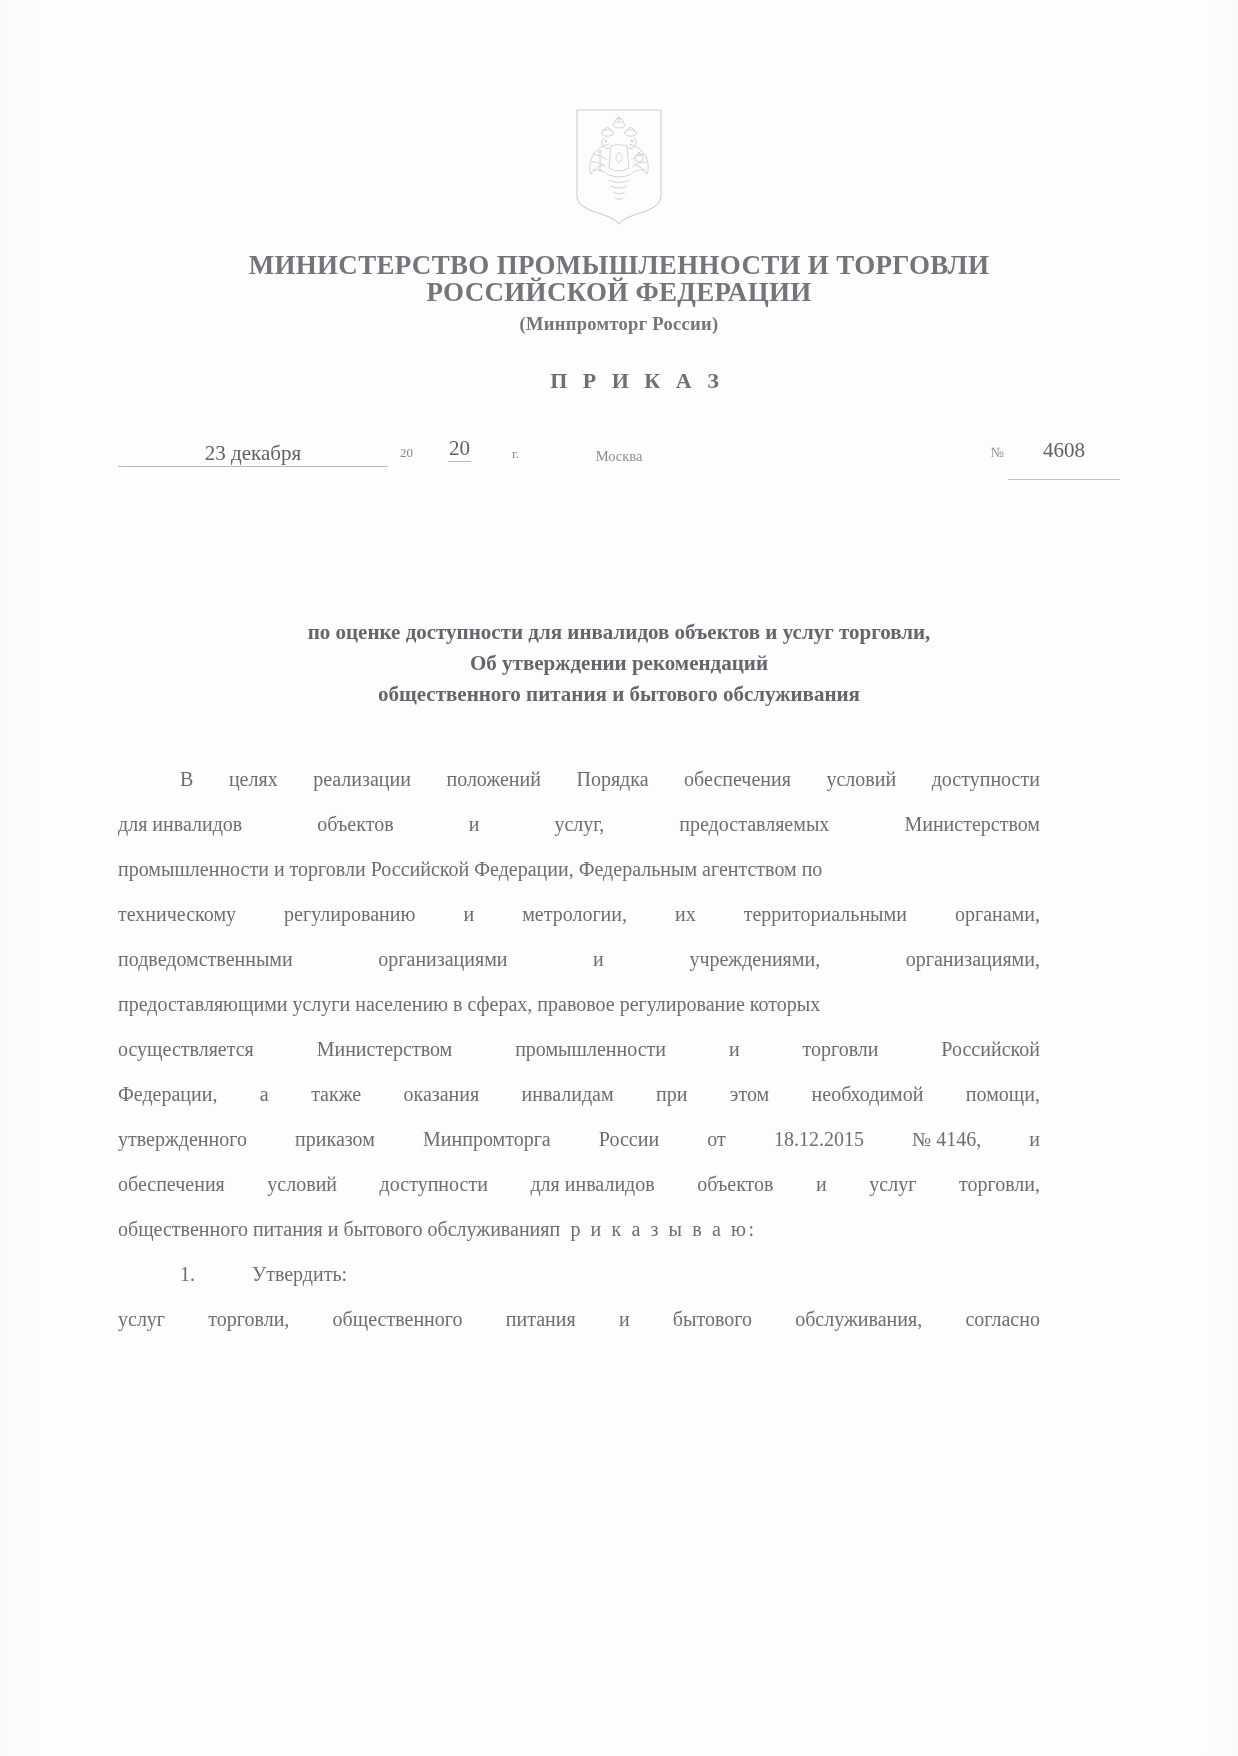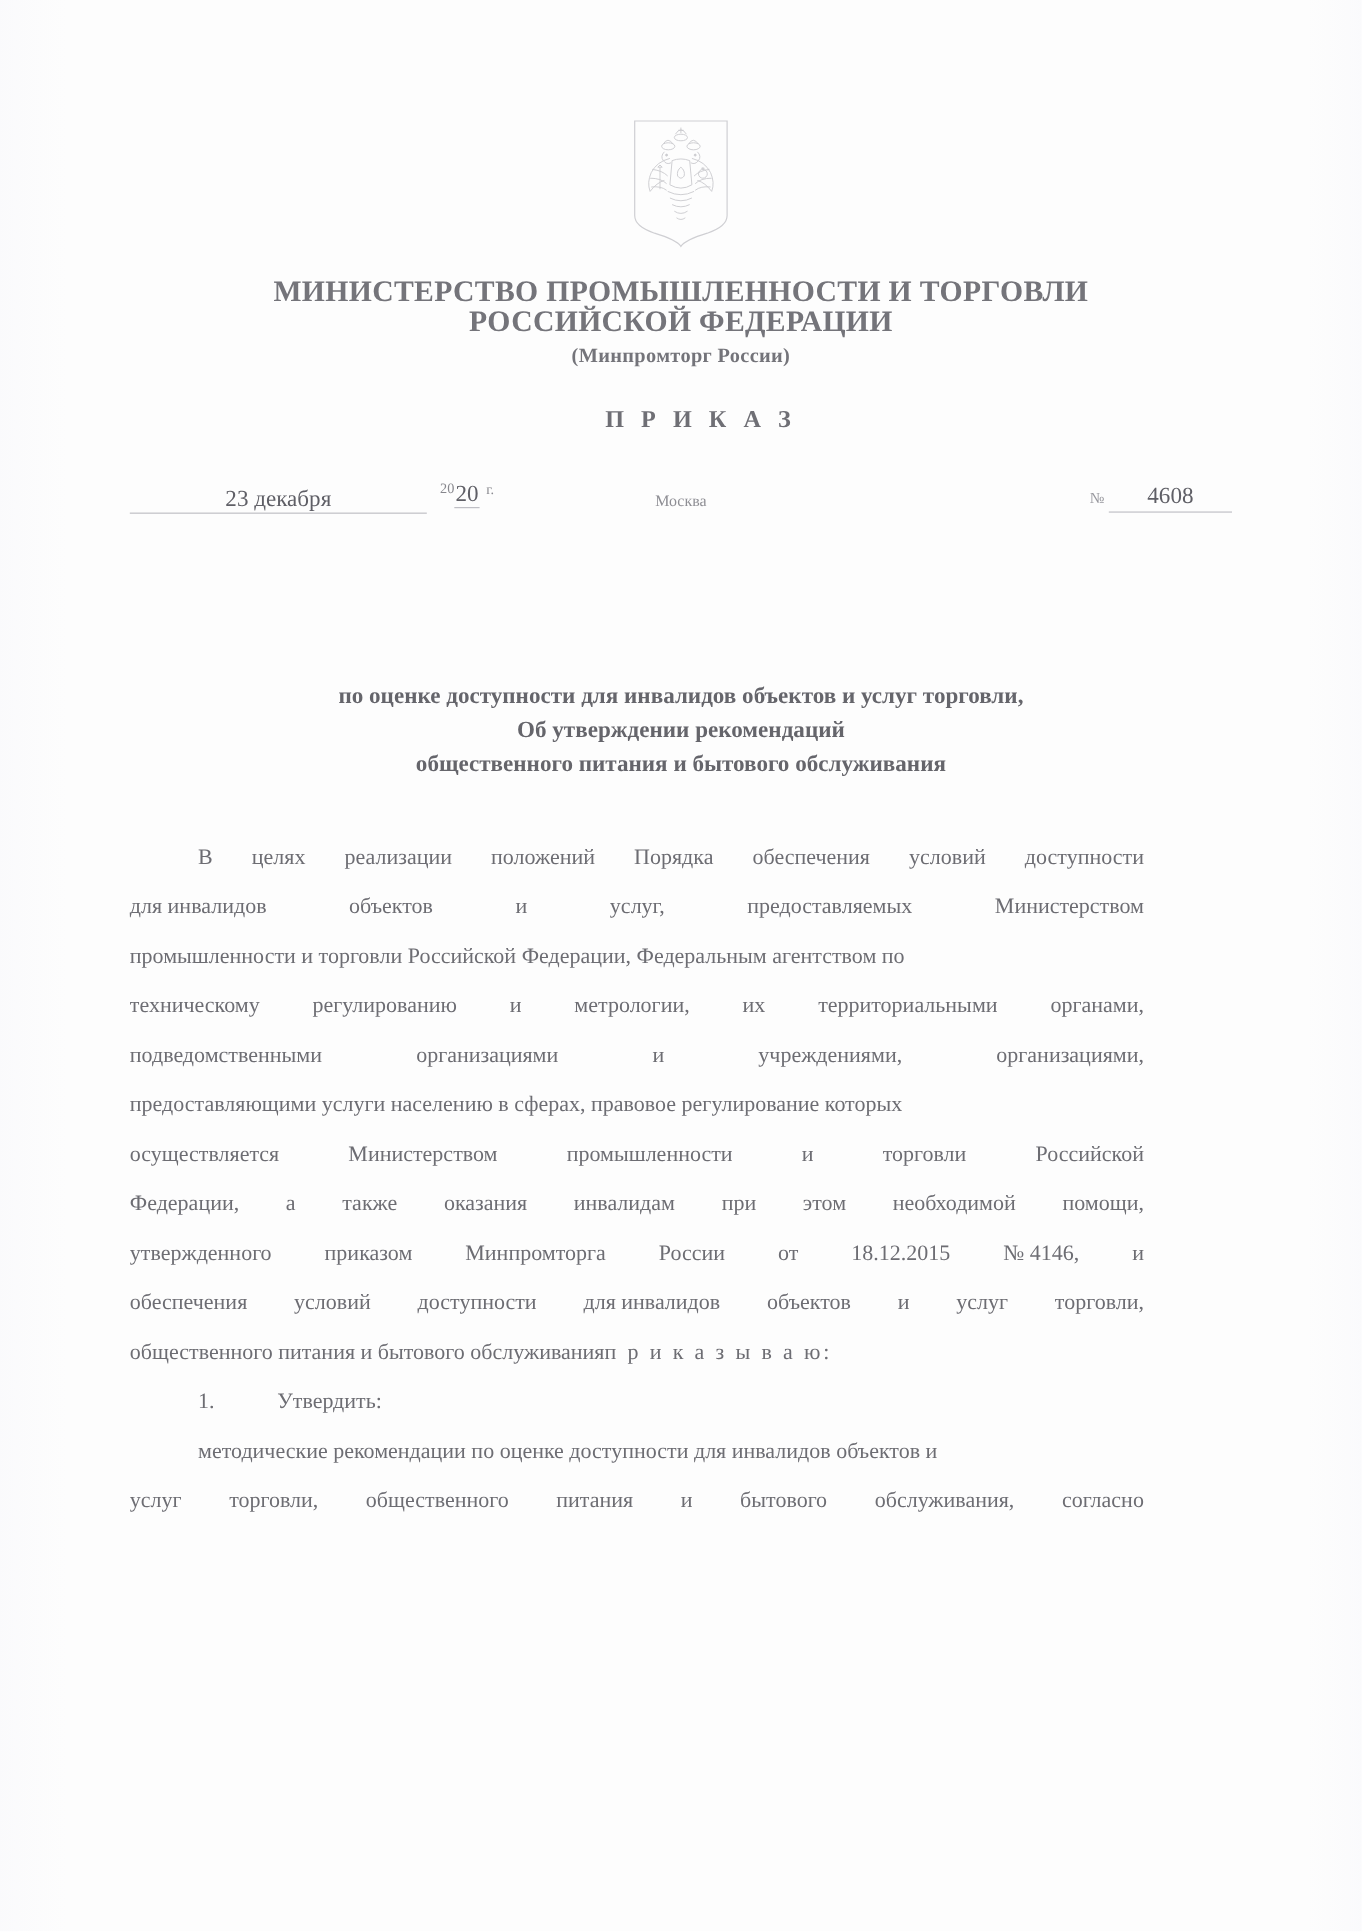--- a/index.html
+++ b/index.html
@@ -101,21 +101,22 @@
   }
   .date-field .dv {
     font-size: 21px;
     color: #5f5f66;
   }
   .year-wrap {
     position: absolute;
     left: 282px;
     top: 0;
     display: flex;
-    align-items: flex-start;
+    align-items: flex-end;
+    gap: 35px;
   }
   .year-wrap .pre {
     font-size: 13px;
     color: #86868c;
     position: relative;
     top: -1px;
   }
   .year-wrap .yy {
     font-size: 21px;
     color: #5f5f66;
@@ -139,21 +140,21 @@
     font-size: 14px;
     color: #97979d;
     margin-right: 4px;
   }
   .num-wrap .nv {
     font-size: 21px;
     color: #5f5f66;
     border-bottom: 1px solid #bcbcc2;
     min-width: 112px;
     text-align: center;
-    padding-bottom: 2px;
+    padding-bottom: 16px;
   }
   .city {
     position: absolute;
     top: 448px;
     left: 0; right: 0;
     text-align: center;
     font-size: 14.5px;
     color: #8e8e94;
   }
 
@@ -363,23 +364,20 @@
       <span>общественного питания и бытового обслуживания </span>
         <span class="spaced">п р и к а з ы в а ю:</span>
     </div>
 
     <div class="item-row">
       <span class="num">1.</span>
       <span>Утвердить:</span>
     </div>
 
     <div class="lines" id="para2">
-        <div class="ln indent-first flush">
-          <span>методические рекомендации по оценке доступности для инвалидов объектов и</span>
-        </div>
         <div class="ln">
           <span>услуг</span>
           <span>торговли,</span>
           <span>общественного</span>
           <span>питания</span>
           <span>и</span>
           <span>бытового</span>
           <span>обслуживания,</span>
           <span>согласно</span>
         </div>

